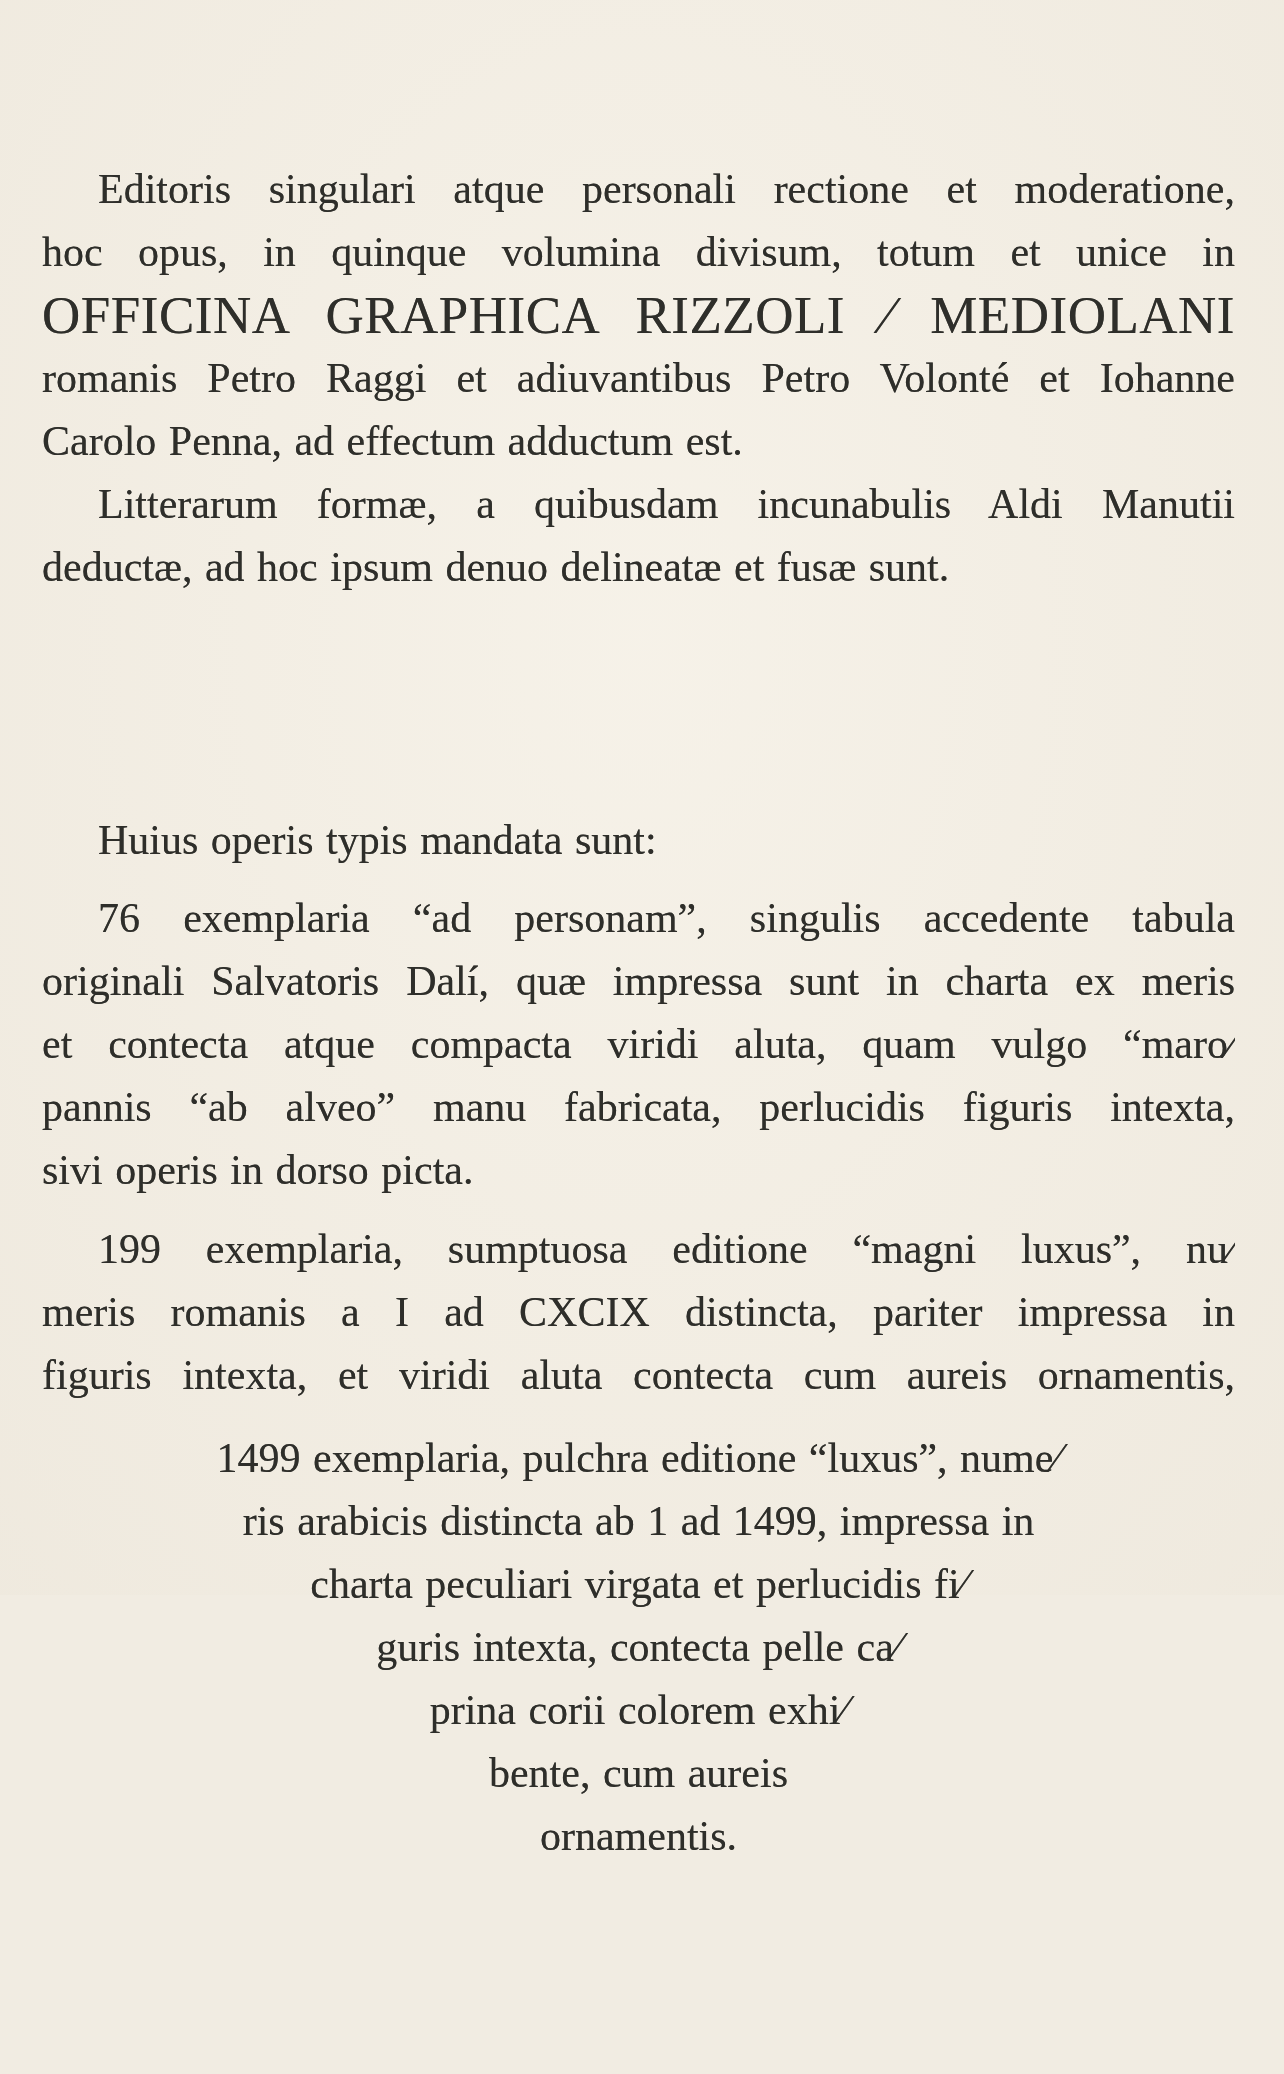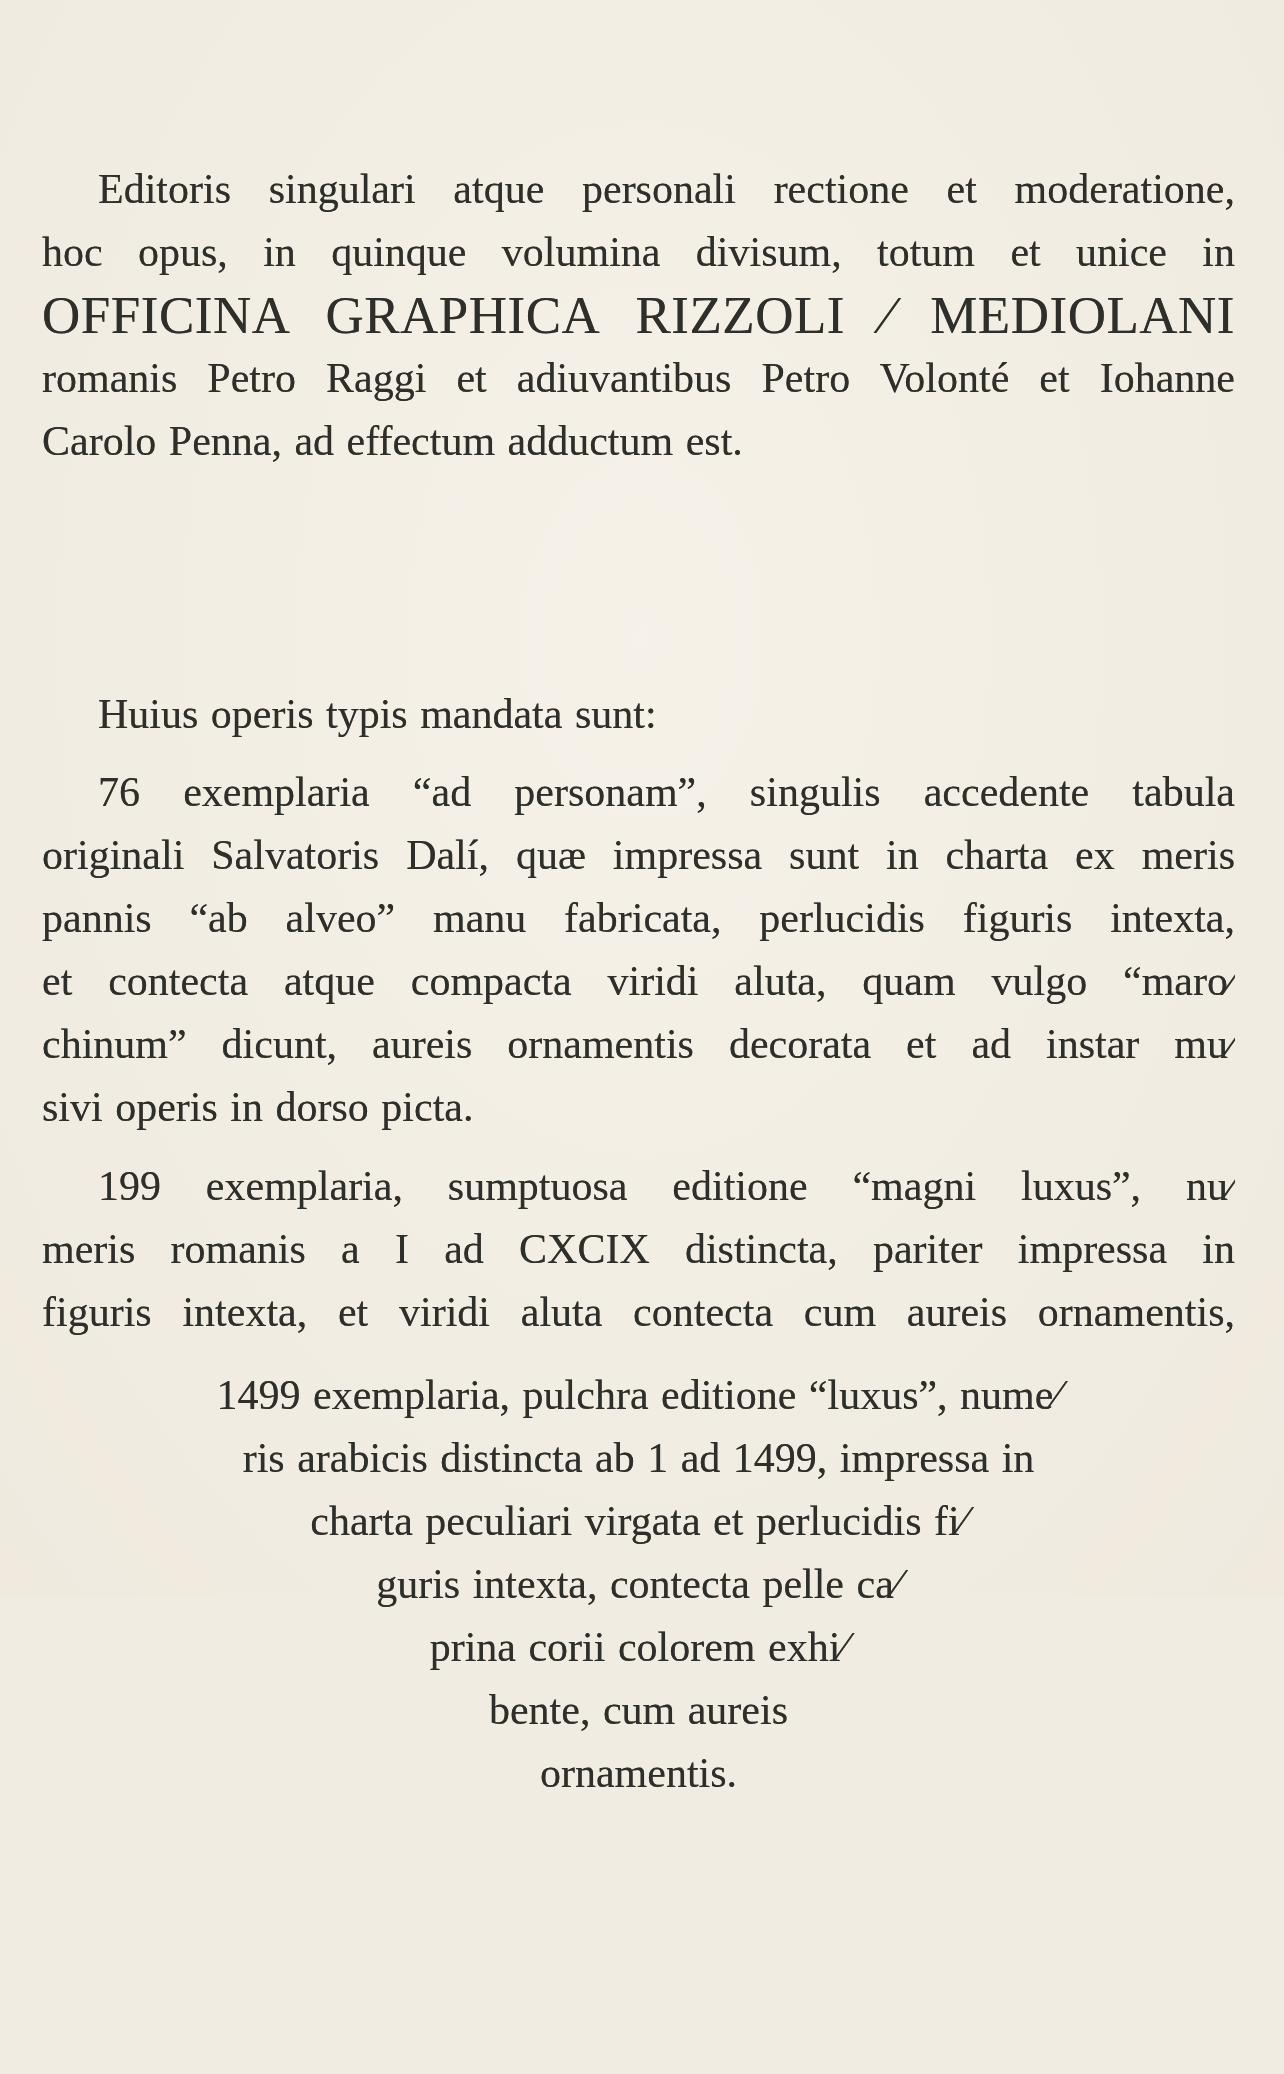--- a/index.html
+++ b/index.html
@@ -54,33 +54,36 @@
 <div class="page">
 
   <div>
     <div class="line just indent">Editoris singulari atque personali rectione et moderatione,</div>
     <div class="line just">hoc opus, in quinque volumina divisum, totum et unice in</div>
     <div class="line just caps">OFFICINA GRAPHICA RIZZOLI ⁄ MEDIOLANI</div>
     <div class="line just">romanis Petro Raggi et adiuvantibus Petro Volonté et Iohanne</div>
     <div class="line">Carolo Penna, ad effectum adductum est.</div>
   </div>
 
+  <div>
+    <div class="line just indent">Litterarum formæ, a quibusdam incunabulis Aldi Manutii</div>
+    <div class="line">deductæ, ad hoc ipsum denuo delineatæ et fusæ sunt.</div>
+  </div>
 
   <div class="spacer-lg"></div>
 
   <div class="line indent">Huius operis typis mandata sunt:</div>
 
   <div class="spacer-sm"></div>
 
   <div>
     <div class="line just indent">76 exemplaria “ad personam”, singulis accedente tabula</div>
     <div class="line just">originali Salvatoris Dalí, quæ impressa sunt in charta ex meris</div>
+    <div class="line just">et contecta atque compacta viridi aluta, quam vulgo “maro⁄</div>
     <div class="line just">pannis “ab alveo” manu fabricata, perlucidis figuris intexta,</div>
-    <div class="line just">et contecta atque compacta viridi aluta, quam vulgo “maro⁄</div>
-    <div class="line just">chinum” dicunt, aureis ornamentis decorata et ad instar mu⁄</div>
     <div class="line">sivi operis in dorso picta.</div>
   </div>
 
   <div class="spacer-md"></div>
 
   <div>
     <div class="line just indent">199 exemplaria, sumptuosa editione “magni luxus”, nu⁄</div>
     <div class="line just">meris romanis a I ad CXCIX distincta, pariter impressa in</div>
     <div class="line just">figuris intexta, et viridi aluta contecta cum aureis ornamentis,</div>
   </div>

